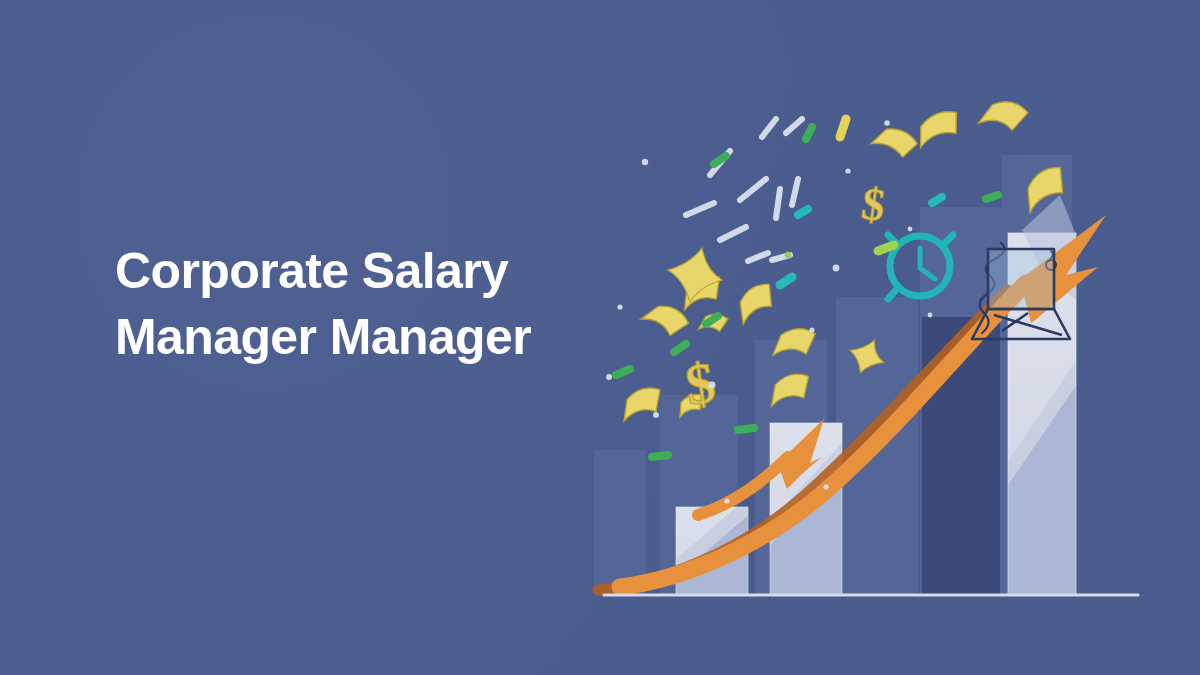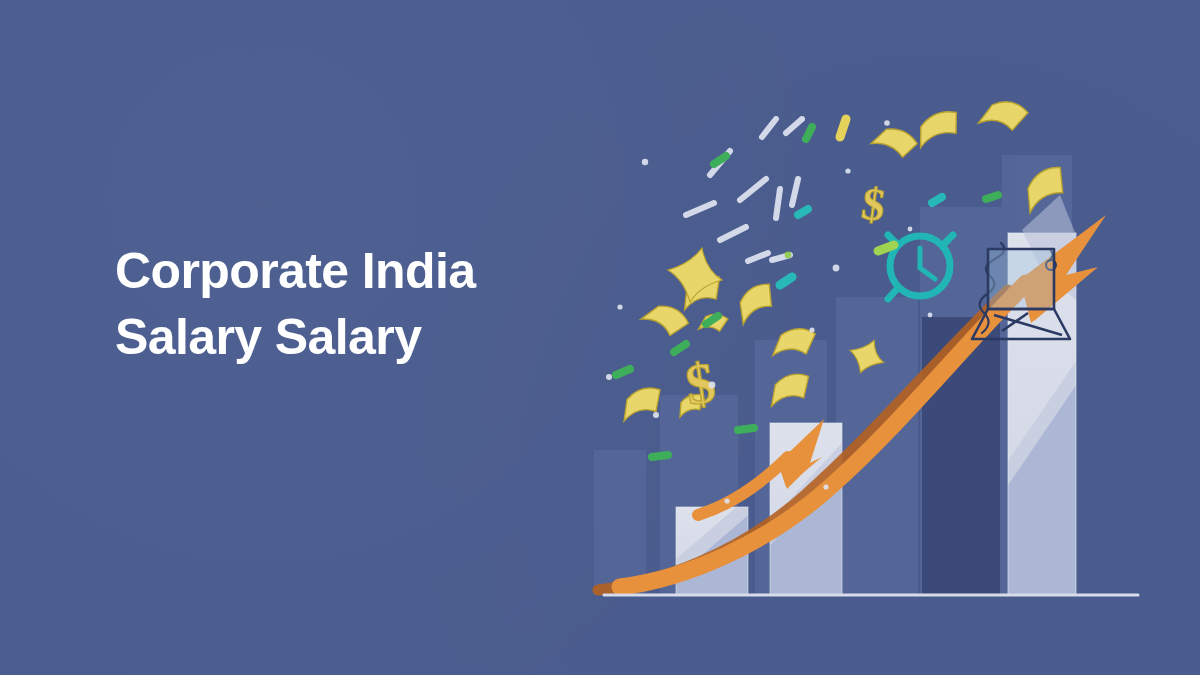--- a/index.html
+++ b/index.html
@@ -56,22 +56,22 @@
     overflow: visible;
   }
 </style>
 </head>
 <body>
 
 <div id="stage">
   <div class="bg-noise"></div>
 
   <div id="headline">
-    <span class="line">Corporate India</span>
-    <span class="line">Salary Salary</span>
+    <span class="line">Corporate Salary</span>
+    <span class="line">Manager Manager</span>
   </div>
 
   <div id="illustration">
     <svg viewBox="0 0 570 530" xmlns="http://www.w3.org/2000/svg">
 
       <defs>
         <clipPath id="clipBar1">
             <rect x="86" y="422" width="72" height="88"></rect>
           </clipPath>
         <clipPath id="clipBar2">

